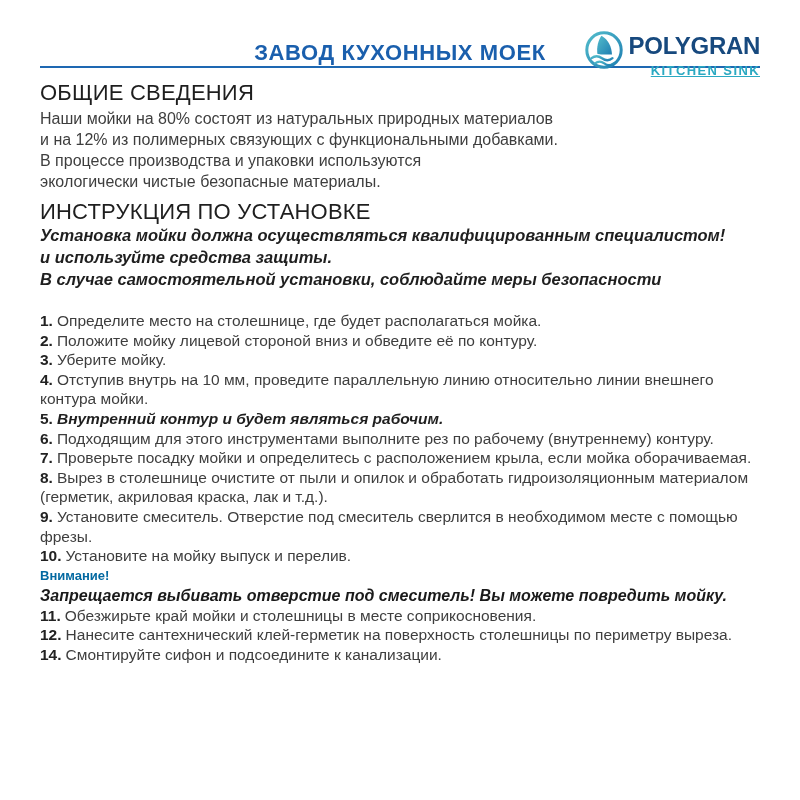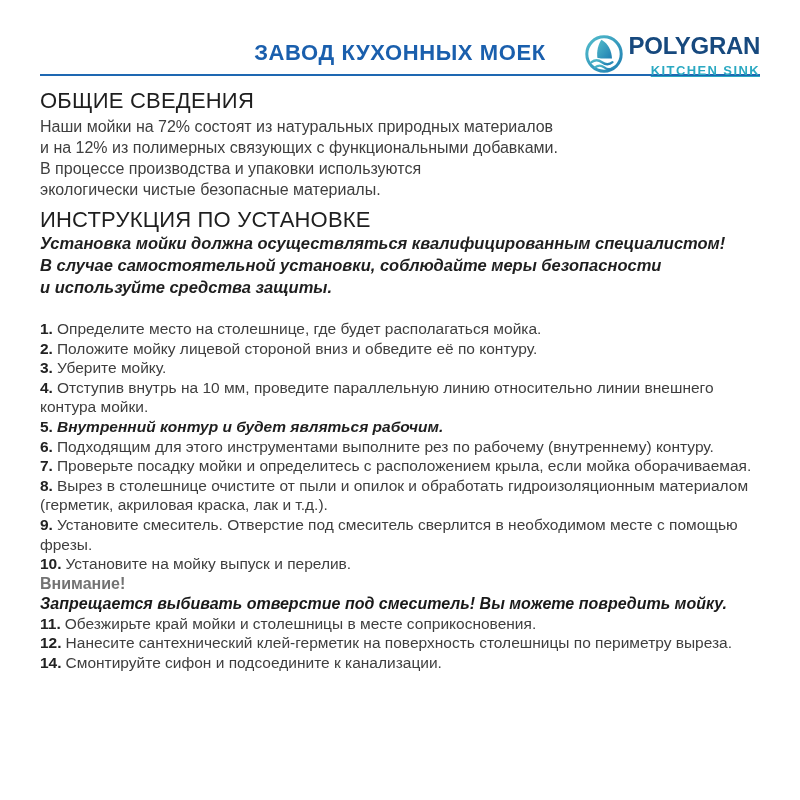--- a/index.html
+++ b/index.html
@@ -16,36 +16,36 @@
   .page{
     width:800px;height:800px;
     background:#ffffff;
     padding:0 40px;
     overflow:hidden;
     position:relative;
   }
   
   .header{
     position:relative;
-    height:76px;
+    height:68px;
     border-bottom:2px solid var(--divider_blue);
   }
   .header-title{
     position:absolute;
     top:40px;left:0;width:100%;
     text-align:center;
     font-size:22px;font-weight:700;
     letter-spacing:.6px;
     color:var(--title_blue);
     white-space:nowrap;
   }
   .logo{
     position:absolute;
     top:30px;right:0;
-    display:flex;align-items:center;gap:5px;
+    display:flex;align-items:flex-start;gap:5px;
   }
   .logo-icon{width:40px;height:40px;flex:0 0 auto;}
   .logo-text{display:flex;flex-direction:column;align-items:flex-end;padding-top:5px;}
   .logo-name{
     font-size:24px;font-weight:700;line-height:22px;
     letter-spacing:-.3px;color:var(--logo_navy);
   }
   .logo-sub{
     font-size:13px;font-weight:700;letter-spacing:1.4px;
     color:var(--logo_teal);margin-top:6px;text-decoration:underline;
@@ -71,21 +71,21 @@
   
   .steps{margin-top:21px;}
   .step{
     font-size:15.5px;line-height:19.6px;
     color:var(--body_gray);
   }
   .step .num{font-weight:800;color:#222;margin-right:4px;}
   .step.emph .txt{font-weight:700;font-style:italic;color:#1f1f1f;}
   .attn{
     font-weight:800;font-style:normal;
-    color:#737373;font-size:16px;line-height:20px;
+    color:#0369a1;font-size:13px;line-height:20px;
   }
   .attn-text{
     font-weight:700;font-style:italic;
     color:#1a1a1a;font-size:16px;line-height:20px;
   }
 </style>
 </head>
 <body>
 
 <div class="page">
@@ -111,34 +111,34 @@
       <span class="logo-text">
         <span class="logo-name">POLYGRAN</span>
         <span class="logo-sub">KITCHEN SINK</span>
       </span>
     </div>
   </div>
 
   <div class="section">
     <div class="section-heading general-heading">ОБЩИЕ СВЕДЕНИЯ</div>
     <div class="general-text">
-      <div class="line">Наши мойки на 72% состоят из натуральных природных материалов</div>
+      <div class="line">Наши мойки на 80% состоят из натуральных природных материалов</div>
       <div class="line">и на 12% из полимерных связующих с функциональными добавками.</div>
       <div class="line">В процессе производства и упаковки используются</div>
       <div class="line">экологически чистые безопасные материалы.</div>
     </div>
   </div>
 
   <div class="section">
     <div class="section-heading instr-heading">ИНСТРУКЦИЯ ПО УСТАНОВКЕ</div>
 
     <div class="safety">
       <div class="line">Установка мойки должна осуществляться квалифицированным специалистом!</div>
+      <div class="line">и используйте средства защиты.</div>
       <div class="line">В случае самостоятельной установки, соблюдайте меры безопасности</div>
-      <div class="line">и используйте средства защиты.</div>
     </div>
 
     <div class="steps">
       <div class="step"><span class="num">1.</span><span class="txt">Определите место на столешнице, где будет располагаться мойка.</span></div>
       <div class="step"><span class="num">2.</span><span class="txt">Положите мойку лицевой стороной вниз и обведите её по контуру.</span></div>
       <div class="step"><span class="num">3.</span><span class="txt">Уберите мойку.</span></div>
       <div class="step"><span class="num">4.</span><span class="txt">Отступив внутрь на 10 мм, проведите параллельную линию относительно линии внешнего контура мойки.</span></div>
       <div class="step emph"><span class="num">5.</span><span class="txt">Внутренний контур и будет являться рабочим.</span></div>
       <div class="step"><span class="num">6.</span><span class="txt">Подходящим для этого инструментами выполните рез по рабочему (внутреннему) контуру.</span></div>
       <div class="step"><span class="num">7.</span><span class="txt">Проверьте посадку мойки и определитесь с расположением крыла, если мойка оборачиваемая.</span></div>

